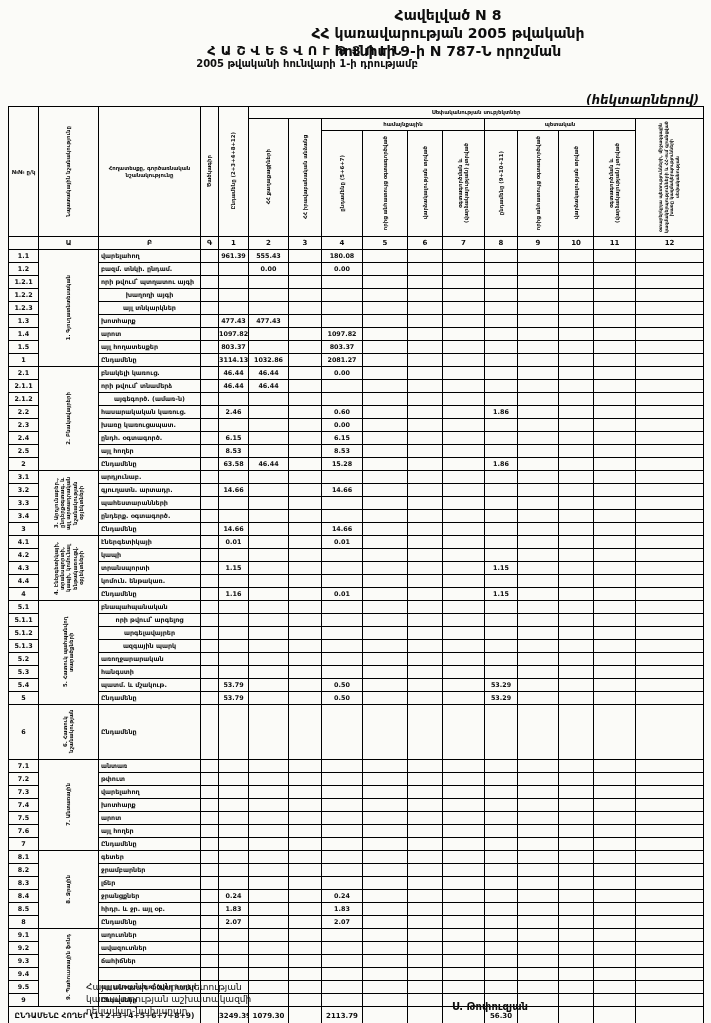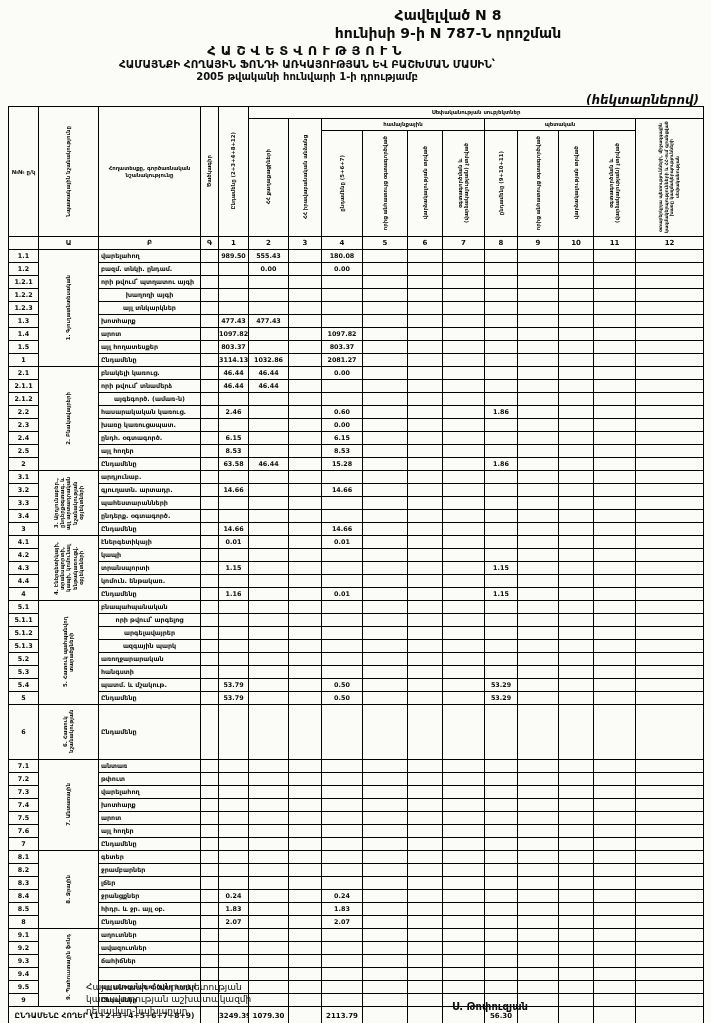--- a/index.html
+++ b/index.html
@@ -42,26 +42,26 @@
   .footer-left{position:absolute;left:86px;top:981px;font-size:9px;font-weight:normal;line-height:1.35;}
   .signature{position:absolute;left:452px;top:1001px;font-size:10px;font-weight:bold;}
 </style>
 </head>
 <body>
 
 <div class="page">
 
   <div class="hdr-note">
     <div>Հավելված N 8</div>
+    <div>ՀՀ կառավարության 2005 թվականի</div>
     <div>հունիսի 9-ի N 787-Ն որոշման</div>
   </div>
 
   <div class="title-block">
     <div class="title-heading">ՀԱՇՎԵՏՎՈՒԹՅՈՒՆ</div>
-    <div class="title-l2">ՀԱՄԱՅՆՔԻ ՀՈՂԱՅԻՆ ՖՈՆԴԻ ԱՌԿԱՅՈՒԹՅԱՆ ԵՎ ԲԱՇԽՄԱՆ ՄԱՍԻՆ՝</div>
     <div class="title-l3">2005 թվականի հունվարի 1-ի դրությամբ</div>
   </div>
 
   <div class="units-note">(հեկտարներով)</div>
 
   <table class="sheet">
     <colgroup>
       <col style="width:30px">
         <col style="width:60px">
         <col style="width:102px">
@@ -123,21 +123,21 @@
         <th>11</th>
         <th>12</th>
       </tr>
     </thead>
     <tbody>
         <tr>
           <td class="no">1.1</td>
           <td class="sec" rowspan="9"><span class="vtext" style="max-height: 104px;">1. Գյուղատնտեսական</span></td>
           <td class="lbl">վարելահող</td>
           <td class="val"></td>
-          <td class="val">989.50</td>
+          <td class="val">961.39</td>
           <td class="val">555.43</td>
           <td class="val"></td>
           <td class="val">180.08</td>
           <td class="val"></td>
           <td class="val"></td>
           <td class="val"></td>
           <td class="val"></td>
           <td class="val"></td>
           <td class="val"></td>
           <td class="val"></td>

